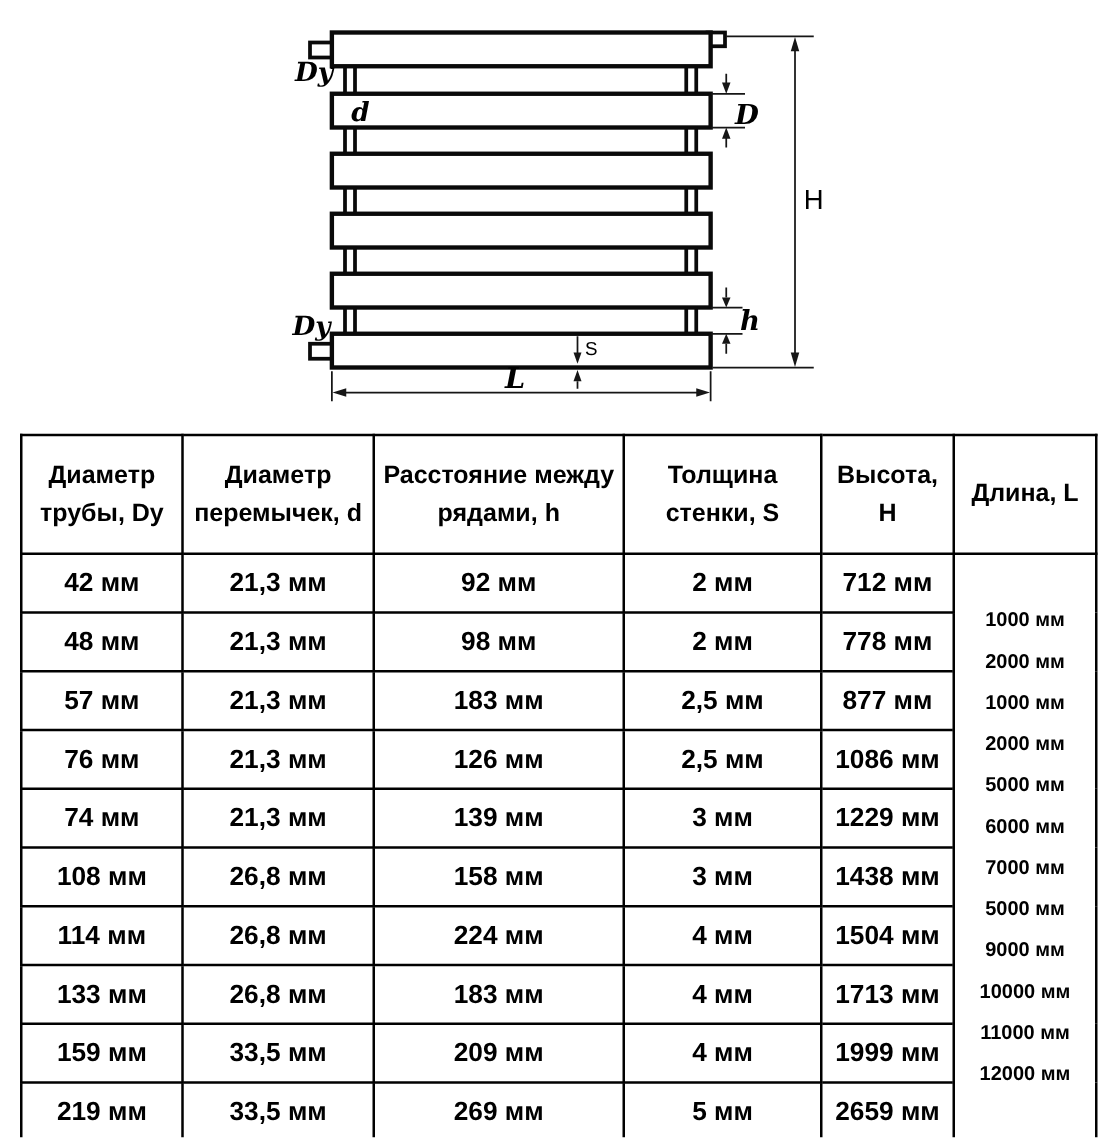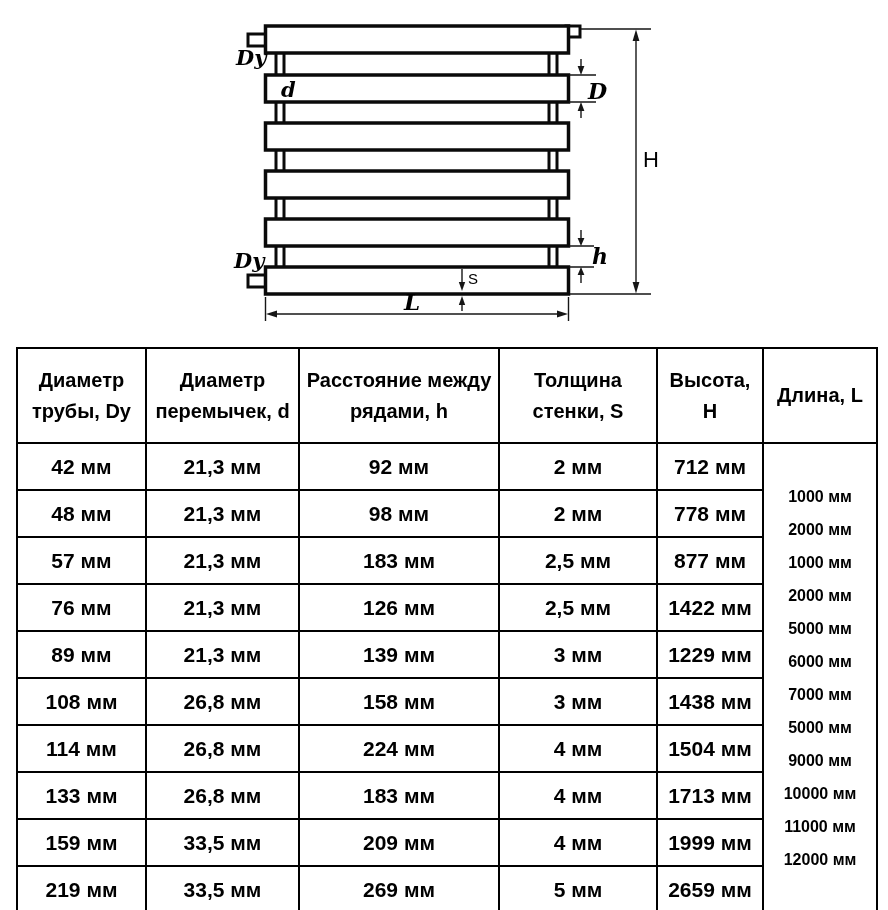--- a/index.html
+++ b/index.html
@@ -164,24 +164,24 @@
         <td>21,3 мм</td>
         <td>183 мм</td>
         <td>2,5 мм</td>
         <td>877 мм</td>
       </tr>
       <tr>
         <td>76 мм</td>
         <td>21,3 мм</td>
         <td>126 мм</td>
         <td>2,5 мм</td>
-        <td>1422 мм</td>
-      </tr>
-      <tr>
-        <td>89 мм</td>
+        <td>1086 мм</td>
+      </tr>
+      <tr>
+        <td>74 мм</td>
         <td>21,3 мм</td>
         <td>139 мм</td>
         <td>3 мм</td>
         <td>1229 мм</td>
       </tr>
       <tr>
         <td>108 мм</td>
         <td>26,8 мм</td>
         <td>158 мм</td>
         <td>3 мм</td>

